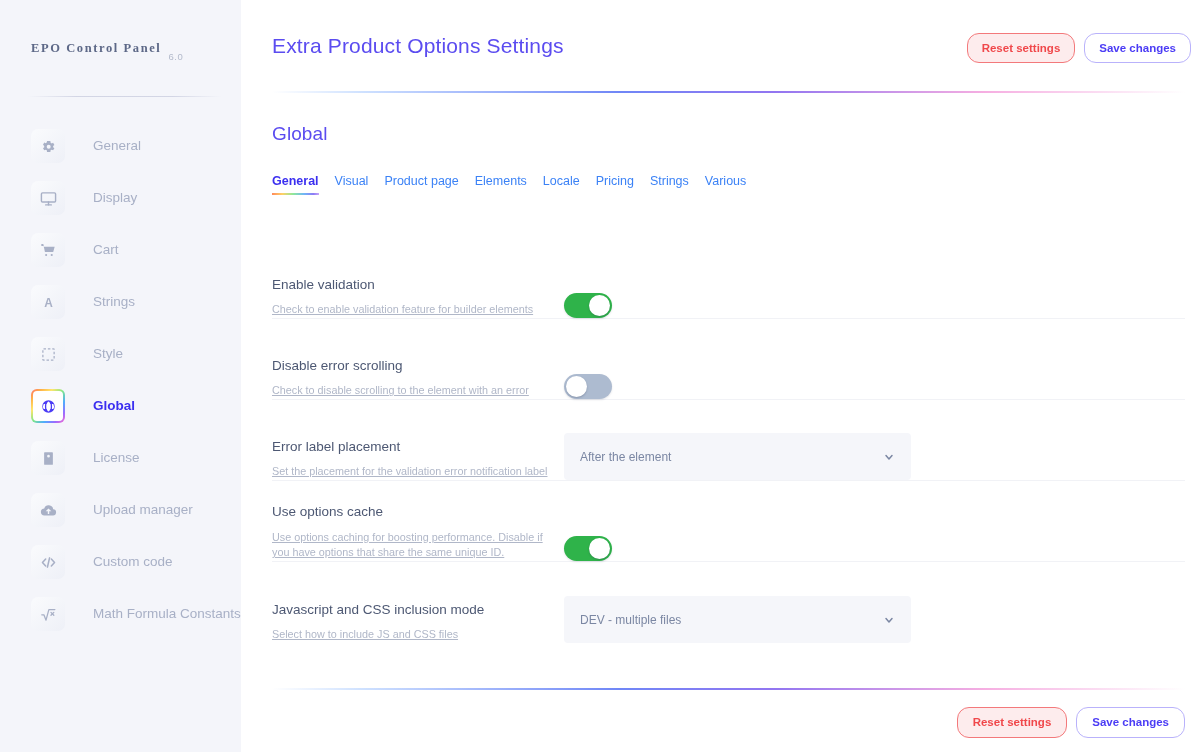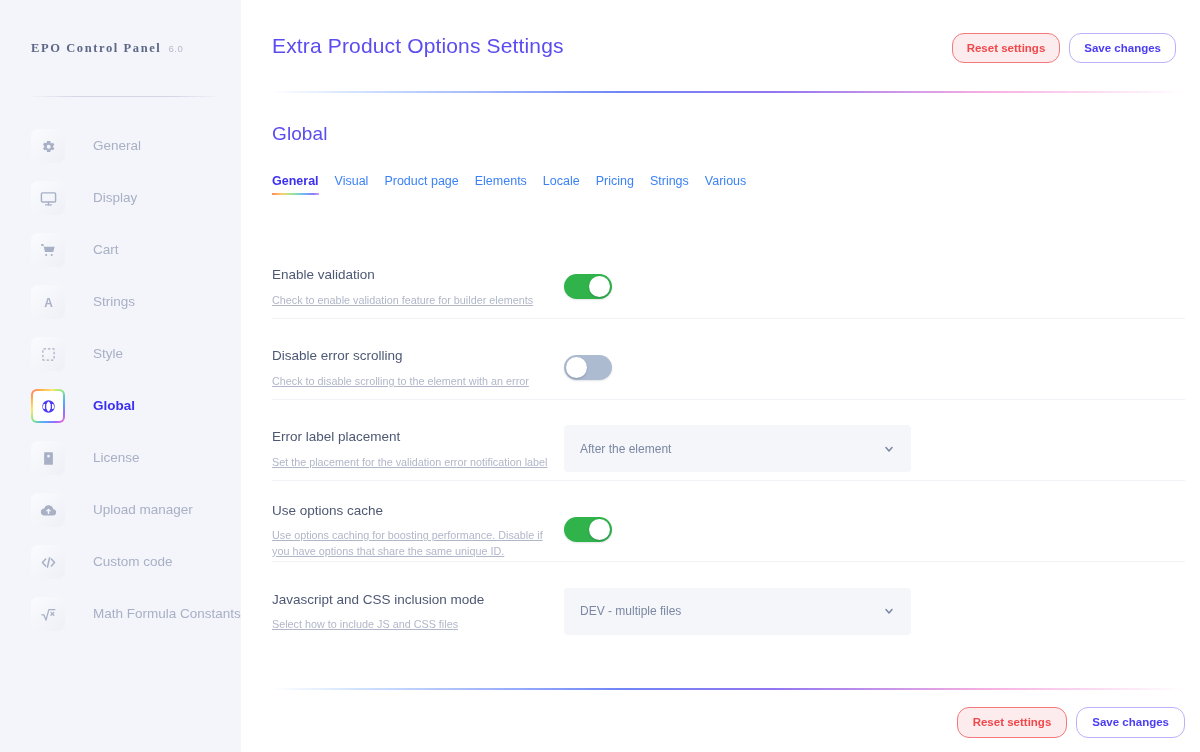--- a/index.html
+++ b/index.html
@@ -40,21 +40,21 @@
     letter-spacing: 1.6px;
     color: #5d6887;
     font-family: Liberation Serif, serif;
   }
   .brand-version {
     font-size: 9.5px;
     color: #b3bacb;
     margin-left: 7px;
     letter-spacing: .5px;
     position: relative;
-    top: 0;
+    top: 8px;
   }
 
   .sidebar-divider {
     position: absolute;
     left: 28px;
     right: 20px;
     top: 96px;
     height: 1px;
     background: linear-gradient(to right, rgba(205,208,225,0), rgba(205,208,225,.85) 25%, rgba(205,208,225,.85) 75%, rgba(205,208,225,0));
   }
@@ -110,21 +110,21 @@
     flex: 1 1 auto;
     position: relative;
     background: #fff;
     height: 752px;
   }
 
   .page-header {
     display: flex;
     align-items: flex-start;
     justify-content: space-between;
-    padding: 33px 24px 0 31px;
+    padding: 33px 9px 0 31px;
   }
 
   .page-title {
     font-size: 21px;
     color: #5b4cf0;
     font-weight: normal;
     letter-spacing: .15px;
     line-height: 1.2;
   }
 
@@ -201,21 +201,21 @@
     background: linear-gradient(to right, #ff8a5c 0%, #ffd166 22%, #8ee89a 45%, #6fb6f7 68%, #8d7bf5 88%, #c7a6f8 100%);
   }
 
   
   .settings {
     margin-top: 43px;
   }
 
   .setting-row {
     display: flex;
-    align-items: center;
+    align-items: flex-end;
     padding: 0 0 0 0;
     min-height: 81px;
     border-bottom: 1px solid #f1f2f6;
     position: relative;
   }
   .setting-row:last-child { border-bottom: none; }
 
   .setting-text {
     width: 292px;
     flex: 0 0 292px;

